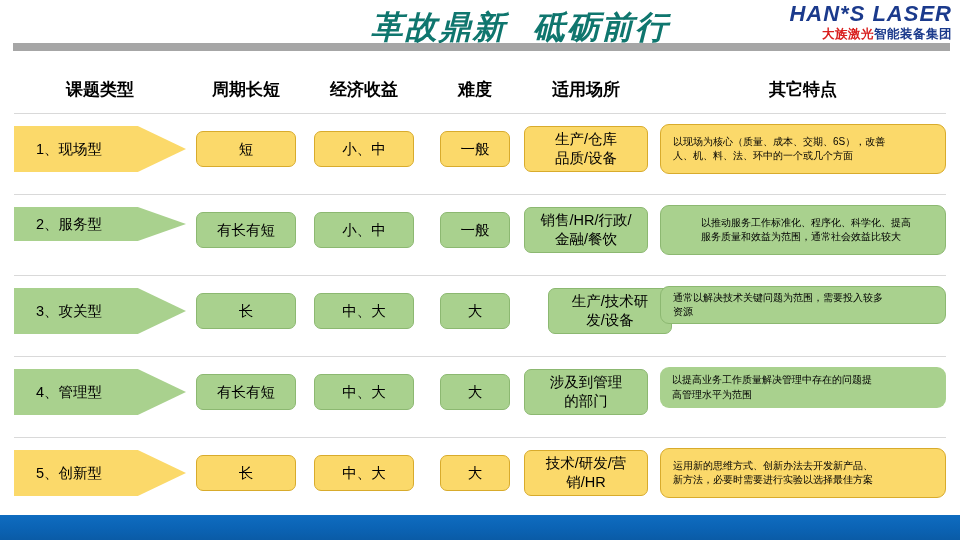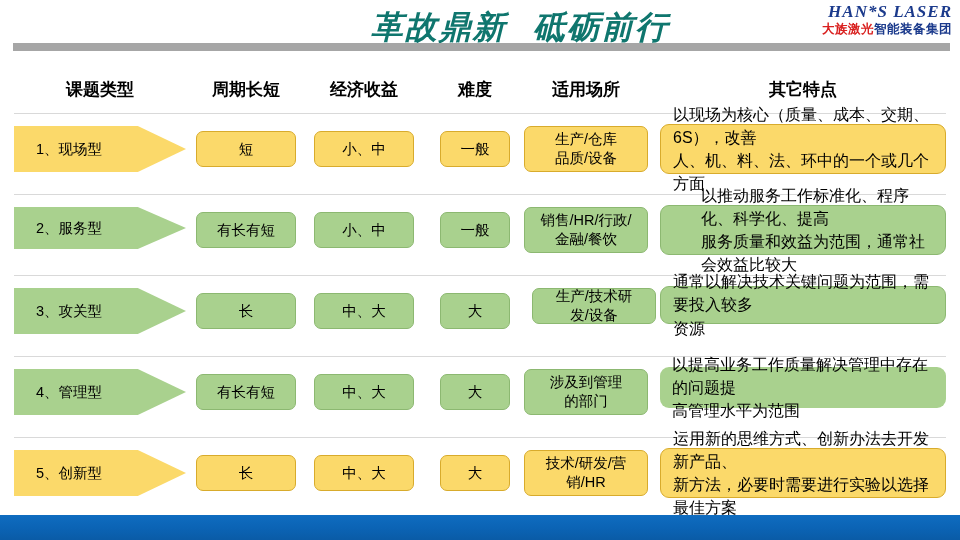--- a/index.html
+++ b/index.html
@@ -22,23 +22,23 @@
     color:#0f766e;
     letter-spacing:2px;
     white-space:pre;
     padding-left:40px;
   }
   .logo{
     position:absolute;right:8px;top:3px;
     text-align:right;line-height:1;
   }
   .logo-en{
-    font-family:Liberation Serif, serif;
+    font-family:Liberation Sans, sans-serif;
     font-style:italic;font-weight:bold;
-    font-size:17px;color:#1b3a8c;letter-spacing:1px;
+    font-size:22px;color:#1b3a8c;letter-spacing:1px;
     white-space:nowrap;
     margin-left:24px;
   }
   .logo-cn{
     margin-top:3px;font-size:12.5px;font-weight:bold;
     white-space:nowrap;letter-spacing:.5px;
   }
   .logo-cn .red{color:#d9201f;}
   .logo-cn .blue{color:#1b3a8c;margin-top:29px;}
   .grayband{
@@ -78,21 +78,21 @@
   .cell.arrow{
     border-radius:0;
     justify-content:flex-start;
     padding-left:22px;
     text-align:right;
   }
   .cell.desc{
     justify-content:flex-start;
     text-align:left;
     padding:5px 12px;
-    font-size:16px;line-height:1.45;
+    font-size:10px;line-height:1.45;
     border-radius:9px;
   }
   .yellow{background:#fbd96a;border:1px solid #d8ab2c;}
   .green{background:#a9d18e;border:1px solid #8cb871;}
   .noborder{border:none;}
   
   .bottombar{
     position:absolute;left:0;top:515px;width:960px;height:25px;
     background:linear-gradient(to bottom,#0f6cc0 0%,#0b63b4 55%,#0a5ba6 100%);
   }
@@ -124,36 +124,36 @@
       <div class="cell yellow" style="left: 196px; width: 100px; top: 17px; height: 36px; white-space: pre-line;">短</div>
       <div class="cell yellow" style="left: 314px; width: 100px; top: 17px; height: 36px; white-space: pre-line;">小、中</div>
       <div class="cell yellow" style="left: 440px; width: 70px; top: 17px; height: 36px; white-space: pre-line;">一般</div>
       <div class="cell yellow" style="left: 524px; width: 124px; top: 12px; height: 46px; white-space: pre-line;">生产/仓库
 品质/设备</div>
       <div class="cell yellow desc" style="left: 660px; width: 286px; top: 10px; height: 50px; white-space: pre-line;">以现场为核心（质量、成本、交期、6S），改善
 人、机、料、法、环中的一个或几个方面</div>
     </div>
     <div class="hline" style="position: relative; left: 14px;"></div>
     <div class="row">
-      <div class="cell green arrow" style="left: 14px; width: 172px; top: 12px; height: 42px; clip-path: polygon(0px 0px, 72% 0px, 100% 50%, 72% 100%, 0px 100%); border: none; white-space: pre-line;">2、服务型</div>
+      <div class="cell green arrow" style="left: 14px; width: 172px; top: 12px; height: 34px; clip-path: polygon(0px 0px, 72% 0px, 100% 50%, 72% 100%, 0px 100%); border: none; white-space: pre-line;">2、服务型</div>
       <div class="cell green" style="left: 196px; width: 100px; top: 17px; height: 36px; white-space: pre-line;">有长有短</div>
       <div class="cell green" style="left: 314px; width: 100px; top: 17px; height: 36px; white-space: pre-line;">小、中</div>
       <div class="cell green" style="left: 440px; width: 70px; top: 17px; height: 36px; white-space: pre-line;">一般</div>
       <div class="cell green" style="left: 524px; width: 124px; top: 12px; height: 46px; white-space: pre-line;">销售/HR/行政/
 金融/餐饮</div>
       <div class="cell green desc" style="left: 660px; width: 286px; top: 10px; height: 50px; white-space: pre-line; padding-left: 40px;">以推动服务工作标准化、程序化、科学化、提高
 服务质量和效益为范围，通常社会效益比较大</div>
     </div>
     <div class="hline" style="position: relative; left: 14px;"></div>
     <div class="row">
       <div class="cell green arrow" style="left: 14px; width: 172px; top: 12px; height: 46px; clip-path: polygon(0px 0px, 72% 0px, 100% 50%, 72% 100%, 0px 100%); border: none; white-space: pre-line;">3、攻关型</div>
       <div class="cell green" style="left: 196px; width: 100px; top: 17px; height: 36px; white-space: pre-line;">长</div>
       <div class="cell green" style="left: 314px; width: 100px; top: 17px; height: 36px; white-space: pre-line;">中、大</div>
       <div class="cell green" style="left: 440px; width: 70px; top: 17px; height: 36px; white-space: pre-line;">大</div>
-      <div class="cell green" style="left: 532px; width: 124px; top: 12px; height: 36px; white-space: pre-line;">生产/技术研
+      <div class="cell green" style="left: 548px; width: 124px; top: 12px; height: 46px; white-space: pre-line;">生产/技术研
 发/设备</div>
       <div class="cell green desc" style="left: 660px; width: 286px; top: 10px; height: 38px; white-space: pre-line;">通常以解决技术关键问题为范围，需要投入较多
 资源</div>
     </div>
     <div class="hline" style="position: relative; left: 14px;"></div>
     <div class="row">
       <div class="cell green arrow" style="left: 14px; width: 172px; top: 12px; height: 46px; clip-path: polygon(0px 0px, 72% 0px, 100% 50%, 72% 100%, 0px 100%); border: none; white-space: pre-line;">4、管理型</div>
       <div class="cell green" style="left: 196px; width: 100px; top: 17px; height: 36px; white-space: pre-line;">有长有短</div>
       <div class="cell green" style="left: 314px; width: 100px; top: 17px; height: 36px; white-space: pre-line;">中、大</div>
       <div class="cell green" style="left: 440px; width: 70px; top: 17px; height: 36px; white-space: pre-line;">大</div>

